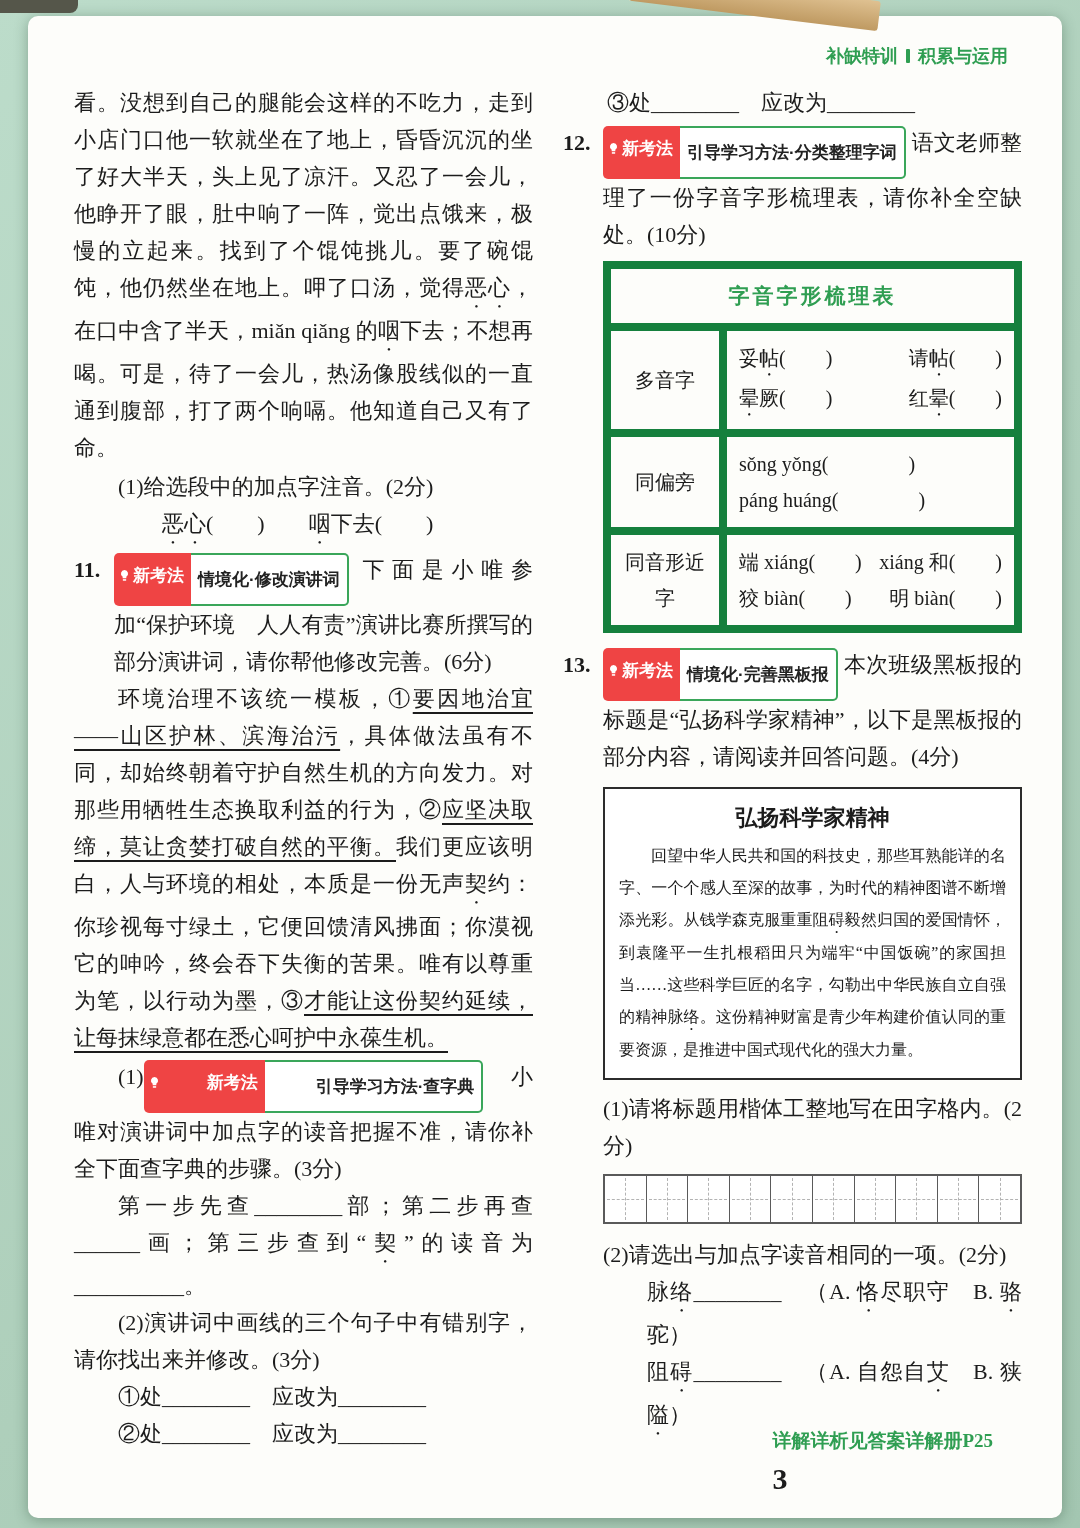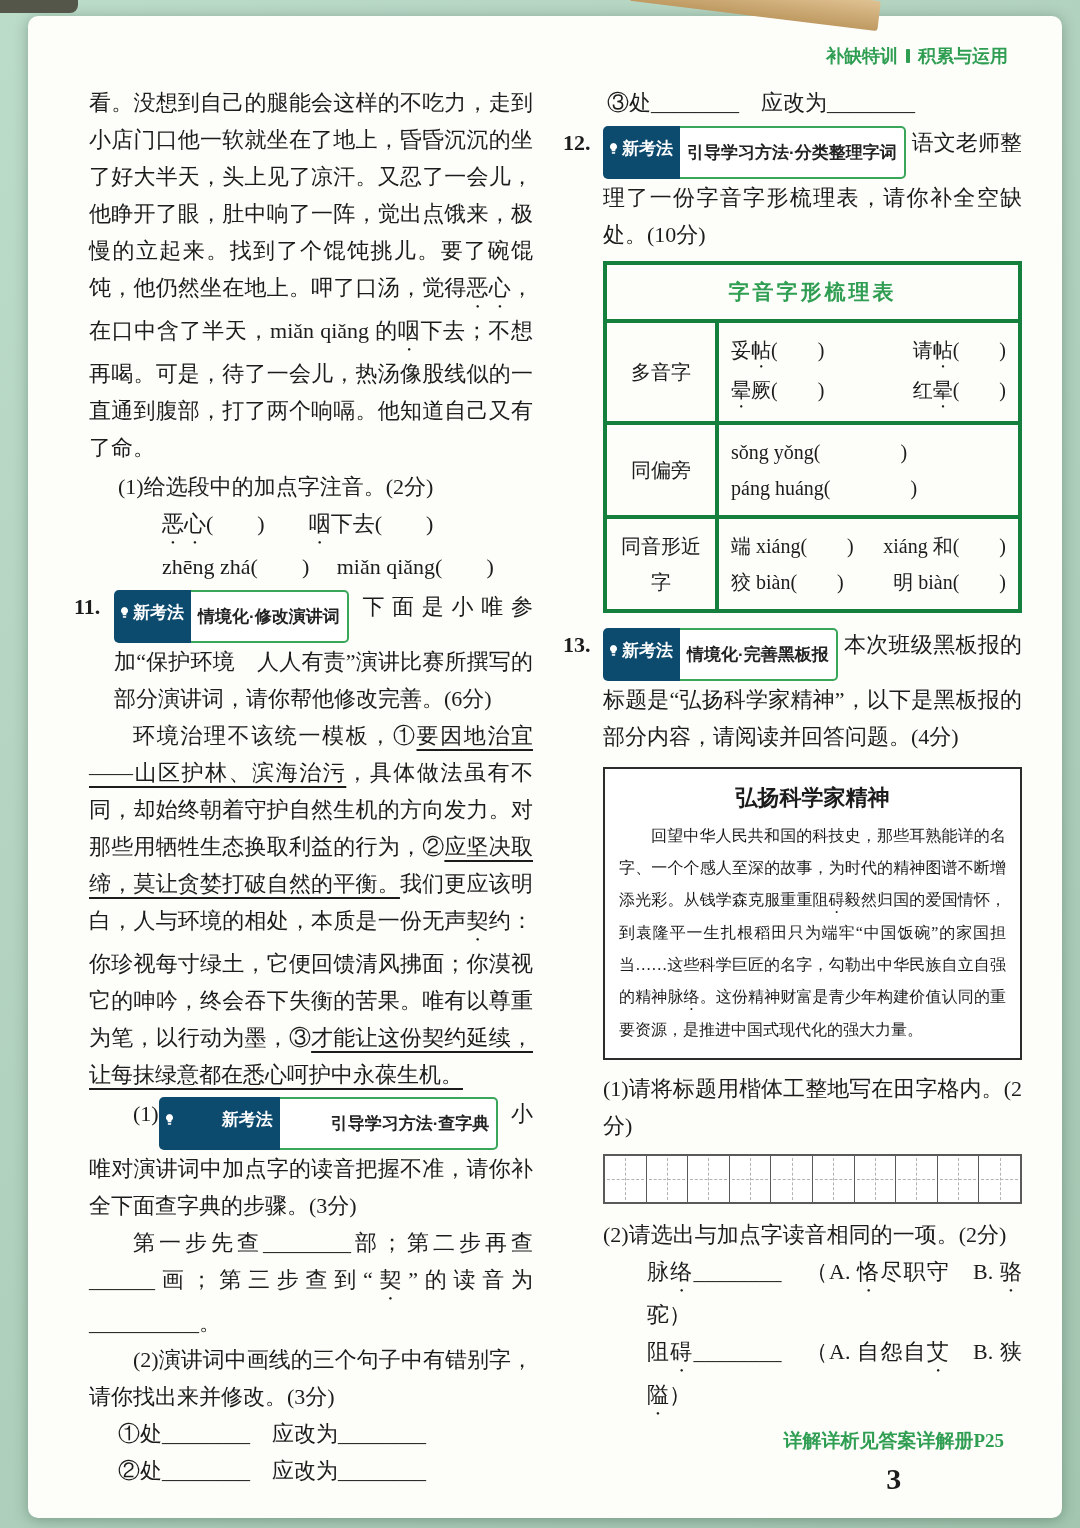--- a/index.html
+++ b/index.html
@@ -7,46 +7,46 @@
   .mat{position:relative;width:1080px;height:1528px;background:linear-gradient(135deg,#bcdcca 0%,#aecfbb 55%,#a3c6b1 100%);overflow:hidden;}
   .corner-dark{position:absolute;top:0;left:0;width:78px;height:13px;background:#55564a;border-radius:0 0 8px 0;z-index:4;}
   .pencil{position:absolute;top:-14px;left:630px;width:250px;height:30px;background:linear-gradient(#dfc191,#bf9a62);transform:rotate(7deg);border-radius:3px;z-index:4;}
   .pencil-wood{position:absolute;left:-26px;top:0;width:0;height:0;border-right:27px solid #ecd9b0;border-top:15px solid transparent;border-bottom:15px solid transparent;}
   .sheet{position:absolute;top:16px;left:28px;right:18px;bottom:10px;background:#fdfdfa;border-radius:10px;box-shadow:0 2px 14px rgba(30,60,40,.35);padding:24px 40px 80px 46px;box-sizing:border-box;}
   .hdr{text-align:right;color:#2f9e52;font-size:18px;font-weight:700;margin:4px 14px 16px 0;}
   .h-sep{display:inline-block;width:4px;height:14px;background:#2f9e52;margin:0 8px;vertical-align:-1px;border-radius:1px;}
   .cols{display:flex;gap:30px;font-size:22px;line-height:37px;}
   .col{flex:1;min-width:0;}
   p{margin:0;}
-  .just{text-align:justify;margin-left:15px;}
+  .just{text-align:justify;}
   .ind2{text-indent:2em;}
   .pad2{padding-left:2em;}
   .pad4{padding-left:4em;}
   .q{display:flex;margin-top:3px;}
   .qnum{font-weight:700;width:40px;flex:none;}
   .qbody{flex:1;min-width:0;text-align:justify;}
   .badge{display:inline-flex;align-items:stretch;vertical-align:-5px;margin:0 6px 0 0;font-size:17px;line-height:25px;font-family:"Liberation Sans","DejaVu Sans",sans-serif;}
-  .badge-pill{display:inline-flex;align-items:center;gap:3px;background:#0c4a6e;color:#fff;padding:0 7px 8px 5px;border-radius:5px 0 0 5px;font-weight:700;}
+  .badge-pill{display:inline-flex;align-items:center;gap:3px;background:#ef4444;color:#fff;padding:0 7px 8px 5px;border-radius:5px 0 0 5px;font-weight:700;}
   .badge-box{border:2px solid #3aa65a;border-left:none;padding:12px 7px;border-radius:0 5px 5px 0;background:#fff;color:#222;font-weight:700;}
   .dots{-webkit-text-emphasis:dot;-webkit-text-emphasis-position:under;text-emphasis:dot;text-emphasis-position:under right;}
   .uline{text-decoration:underline;text-underline-offset:6px;text-decoration-thickness:1.5px;}
   table.sort{width:100%;border-collapse:collapse;margin:8px 0 10px;font-size:20px;line-height:36px;}
-  table.sort td{border:4px solid #15803d;padding:9px 8px;}
+  table.sort td{border:8px solid #15803d;padding:9px 8px;}
   .t-title{text-align:center;color:#2f9e52;font-weight:700;font-size:21px;letter-spacing:3px;padding:5px;}
   .t-label{width:92px;text-align:center;}
   .t-line{display:flex;justify-content:space-between;padding:0 4px;}
   .board{border:2.5px solid #2c2c2c;margin:12px 0 10px;padding:10px 14px 12px;background:#fff;}
   .board-title{text-align:center;font-weight:700;font-size:22px;margin-bottom:4px;}
   .board-body{text-indent:2em;text-align:justify;font-size:16px;line-height:32px;}
   .tian{display:flex;border:2px solid #5a5a5a;height:46px;margin:10px 0 12px;background:#fff;}
   .tian-cell{flex:1;position:relative;border-right:1.5px solid #5a5a5a;}
   .tian-cell:last-child{border-right:none;}
   .tian-cell::before{content:"";position:absolute;left:2px;right:2px;top:50%;border-top:1px dashed #b3b3b3;}
   .tian-cell::after{content:"";position:absolute;top:2px;bottom:2px;left:50%;border-left:1px dashed #b3b3b3;}
-  .footer{position:absolute;right:58px;bottom:22px;text-align:center;}
+  .footer{position:absolute;right:69px;bottom:22px;text-align:left;}
   .footer-note{color:#2f9e52;font-weight:700;font-size:19px;}
   .page-num{font-size:30px;font-weight:700;margin-top:8px;}
   .mt2{margin-top:2px;}
 </style>
 </head>
 <body>
 
 <div class="mat">
   <div class="corner-dark"></div>
   <div class="pencil">
@@ -60,21 +60,20 @@
       <span>补缺特训</span><span class="h-sep"></span><span>积累与运用</span>
     </div>
 
     <div class="cols">
 
       <div class="col">
         <p class="just"><span>看。没想到自己的腿能会这样的不吃力，走到小店门口他一软就坐在了地上，昏昏沉沉的坐了好大半天，头上见了凉汗。又忍了一会儿，他睁开了眼，肚中响了一阵，觉出点饿来，极慢的立起来。找到了个馄饨挑儿。要了碗馄饨，他仍然坐在地上。呷了口汤，觉得</span><span class="dots">恶心</span><span>，在口中含了半天，miǎn qiǎng 的</span><span class="dots">咽</span><span>下去；不想再喝。可是，待了一会儿，热汤像股线似的一直通到腹部，打了两个响嗝。他知道自己又有了命。</span></p>
 
         <p class="ind2 mt2">(1)给选段中的加点字注音。(2分)</p>
         <p class="pad4"><span class="dots">恶心</span><span>(　　)　　</span><span class="dots">咽</span><span>下去(　　)</span></p>
-        <p class="pad4">zhēng zhá(　　)　 miǎn qiǎng(　　)</p>
 
         <div class="q">
           <span class="qnum">11.</span>
           <div class="qbody">
             <span class="badge">
               <span class="badge-pill">
                 <svg viewBox="0 0 12 14" width="11" height="13">
                     <path d="M6 1a4 4 0 0 1 2 7.4V10H4V8.4A4 4 0 0 1 6 1z" fill="#fff"></path>
                     <rect x="4.2" y="11" width="3.6" height="1.7" fill="#fff"></rect>
                   </svg>

